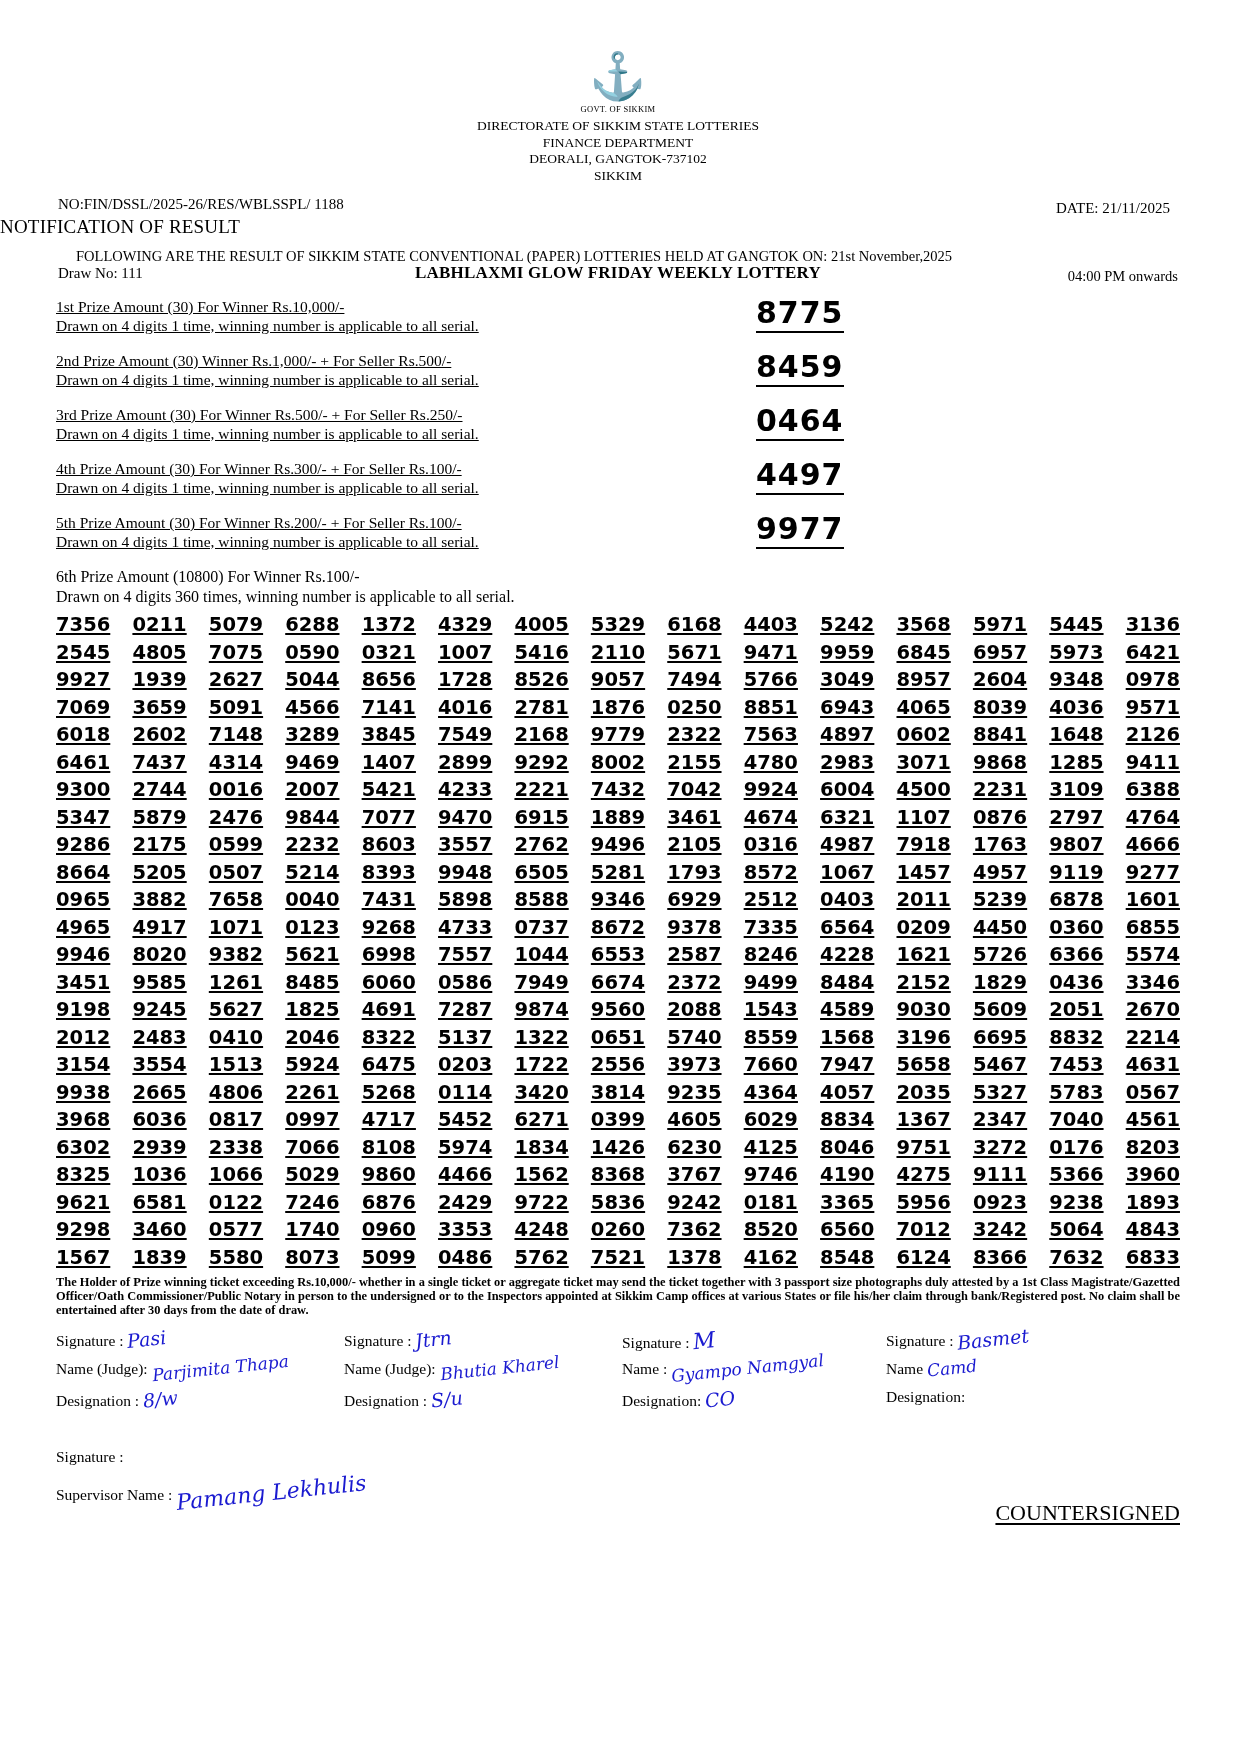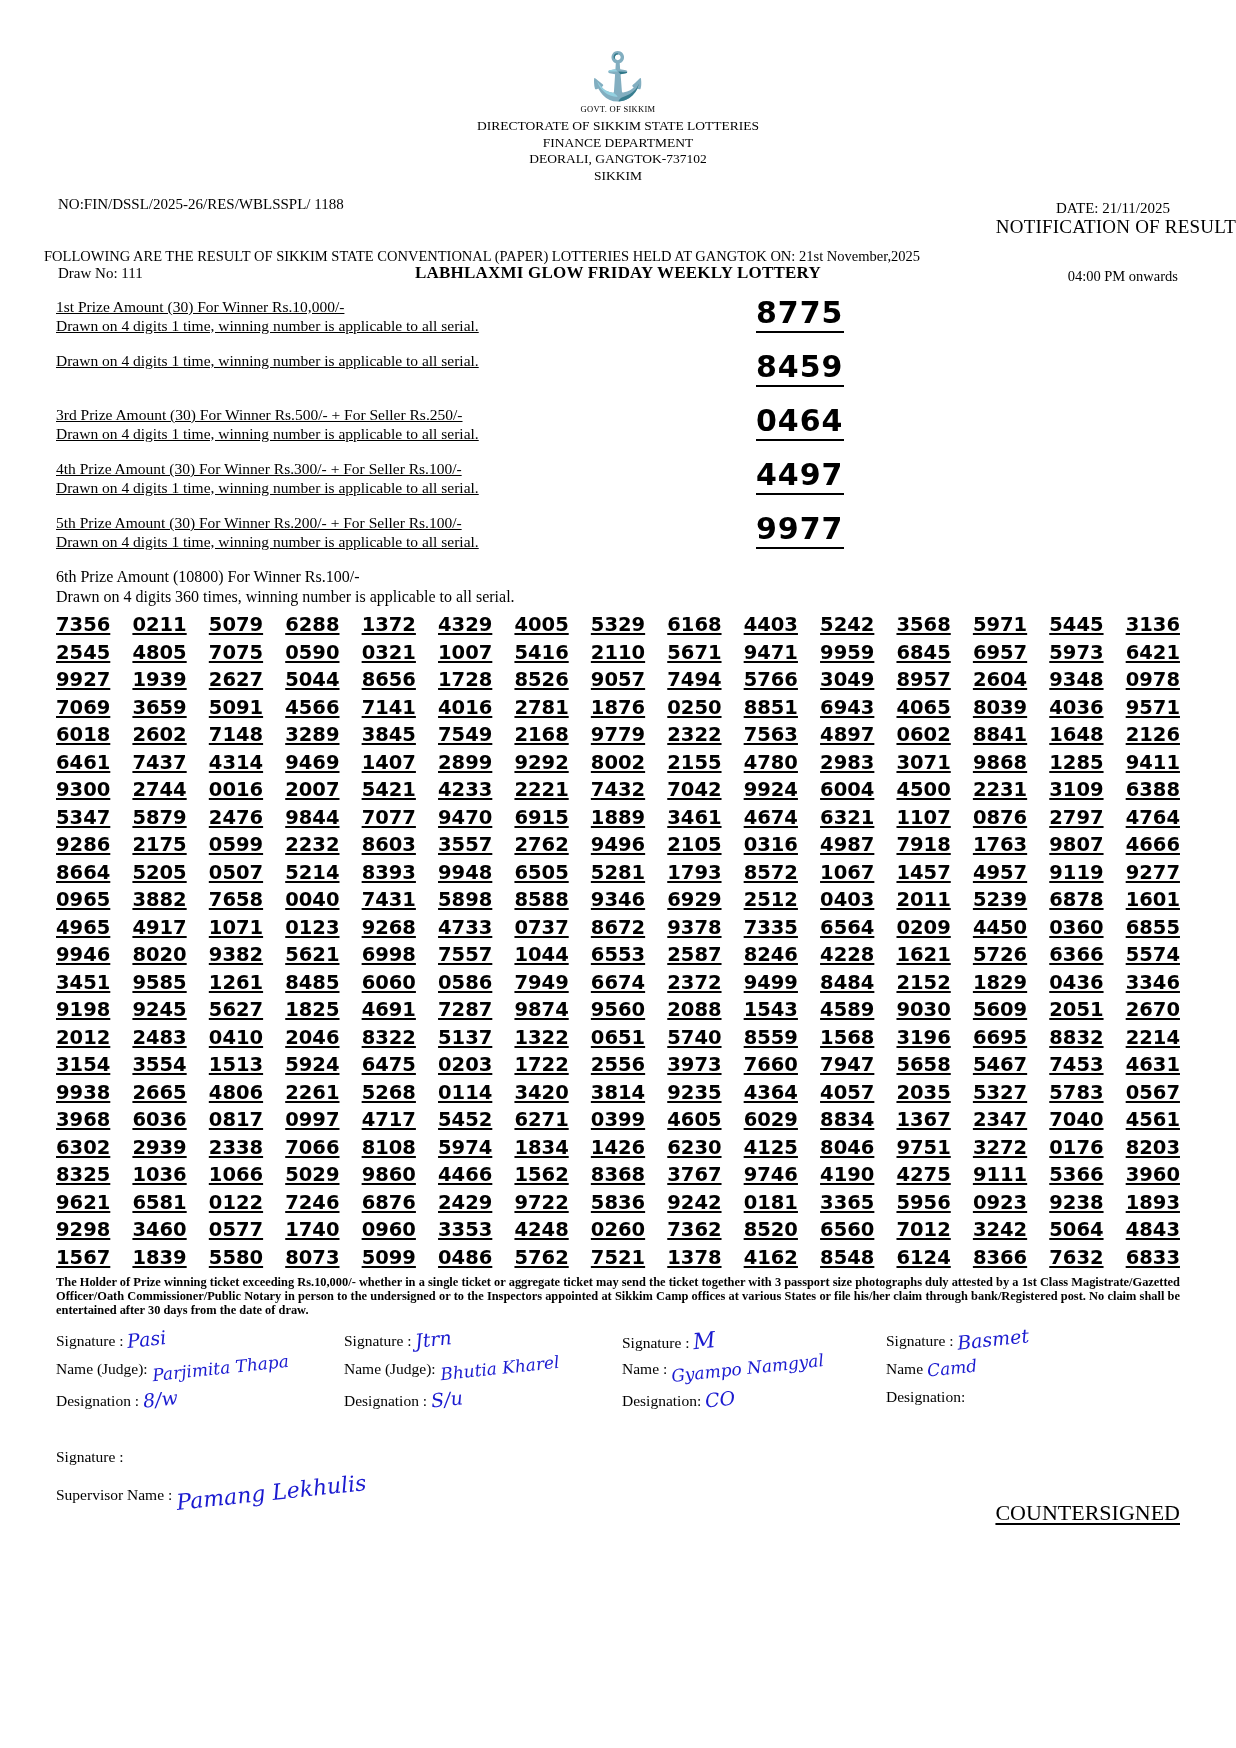--- a/index.html
+++ b/index.html
@@ -59,30 +59,31 @@
     top: 0;
     font-size: 15px;
   }
   .date-right {
     position: absolute;
     right: 66px;
     top: 4px;
     font-size: 15px;
   }
   .notif-title {
-    text-align: right;
+    text-align: left;
     font-size: 19px;
     margin-top: -2px;
     letter-spacing: 0.2px;
   }
   .following {
     margin-top: 10px;
     padding: 0 44px;
     font-size: 14.5px;
     line-height: 17px;
+    margin-left: 32px;
   }
   .drawline {
     position: relative;
     height: 24px;
     padding: 0 58px;
     font-size: 15px;
   }
   .drawno { position: absolute; left: 58px; top: 0; }
   .lottery-name {
     position: absolute;
@@ -229,20 +230,21 @@
   <div class="prize-block">
     <div class="prize-text">
       <div>1st Prize Amount (30) For Winner  Rs.10,000/-</div>
       <div>Drawn on 4 digits 1 time, winning number is applicable to all serial.</div>
     </div>
     <div class="prize-num">8775</div>
   </div>
 
   <div class="prize-block">
     <div class="prize-text">
+      <div>2nd Prize Amount (30)  Winner  Rs.1,000/- + For Seller Rs.500/-</div>
       <div>Drawn on 4 digits 1 time, winning number is applicable to all serial.</div>
     </div>
     <div class="prize-num">8459</div>
   </div>
 
   <div class="prize-block">
     <div class="prize-text">
       <div>3rd Prize Amount (30) For Winner  Rs.500/- + For Seller Rs.250/-</div>
       <div>Drawn on 4 digits 1 time, winning number is applicable to all serial.</div>
     </div>

